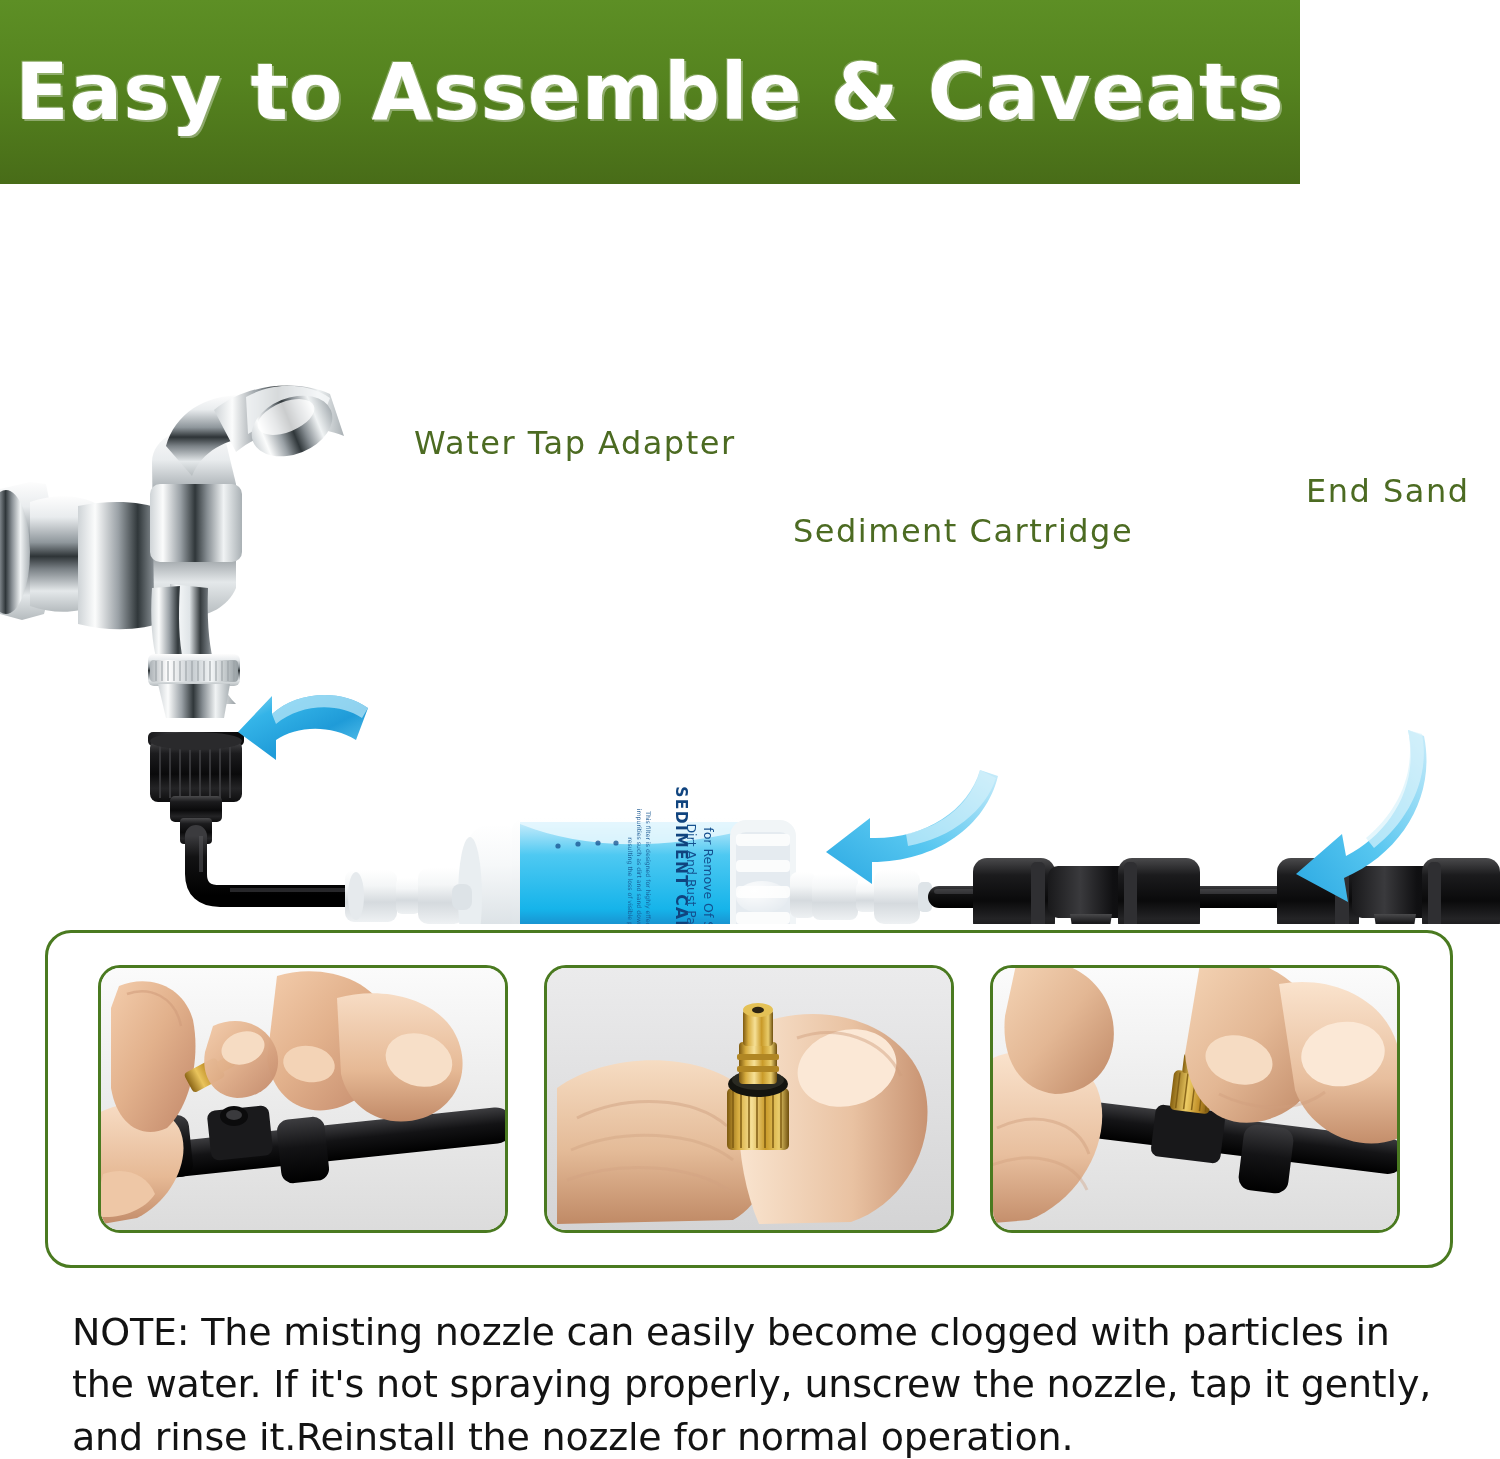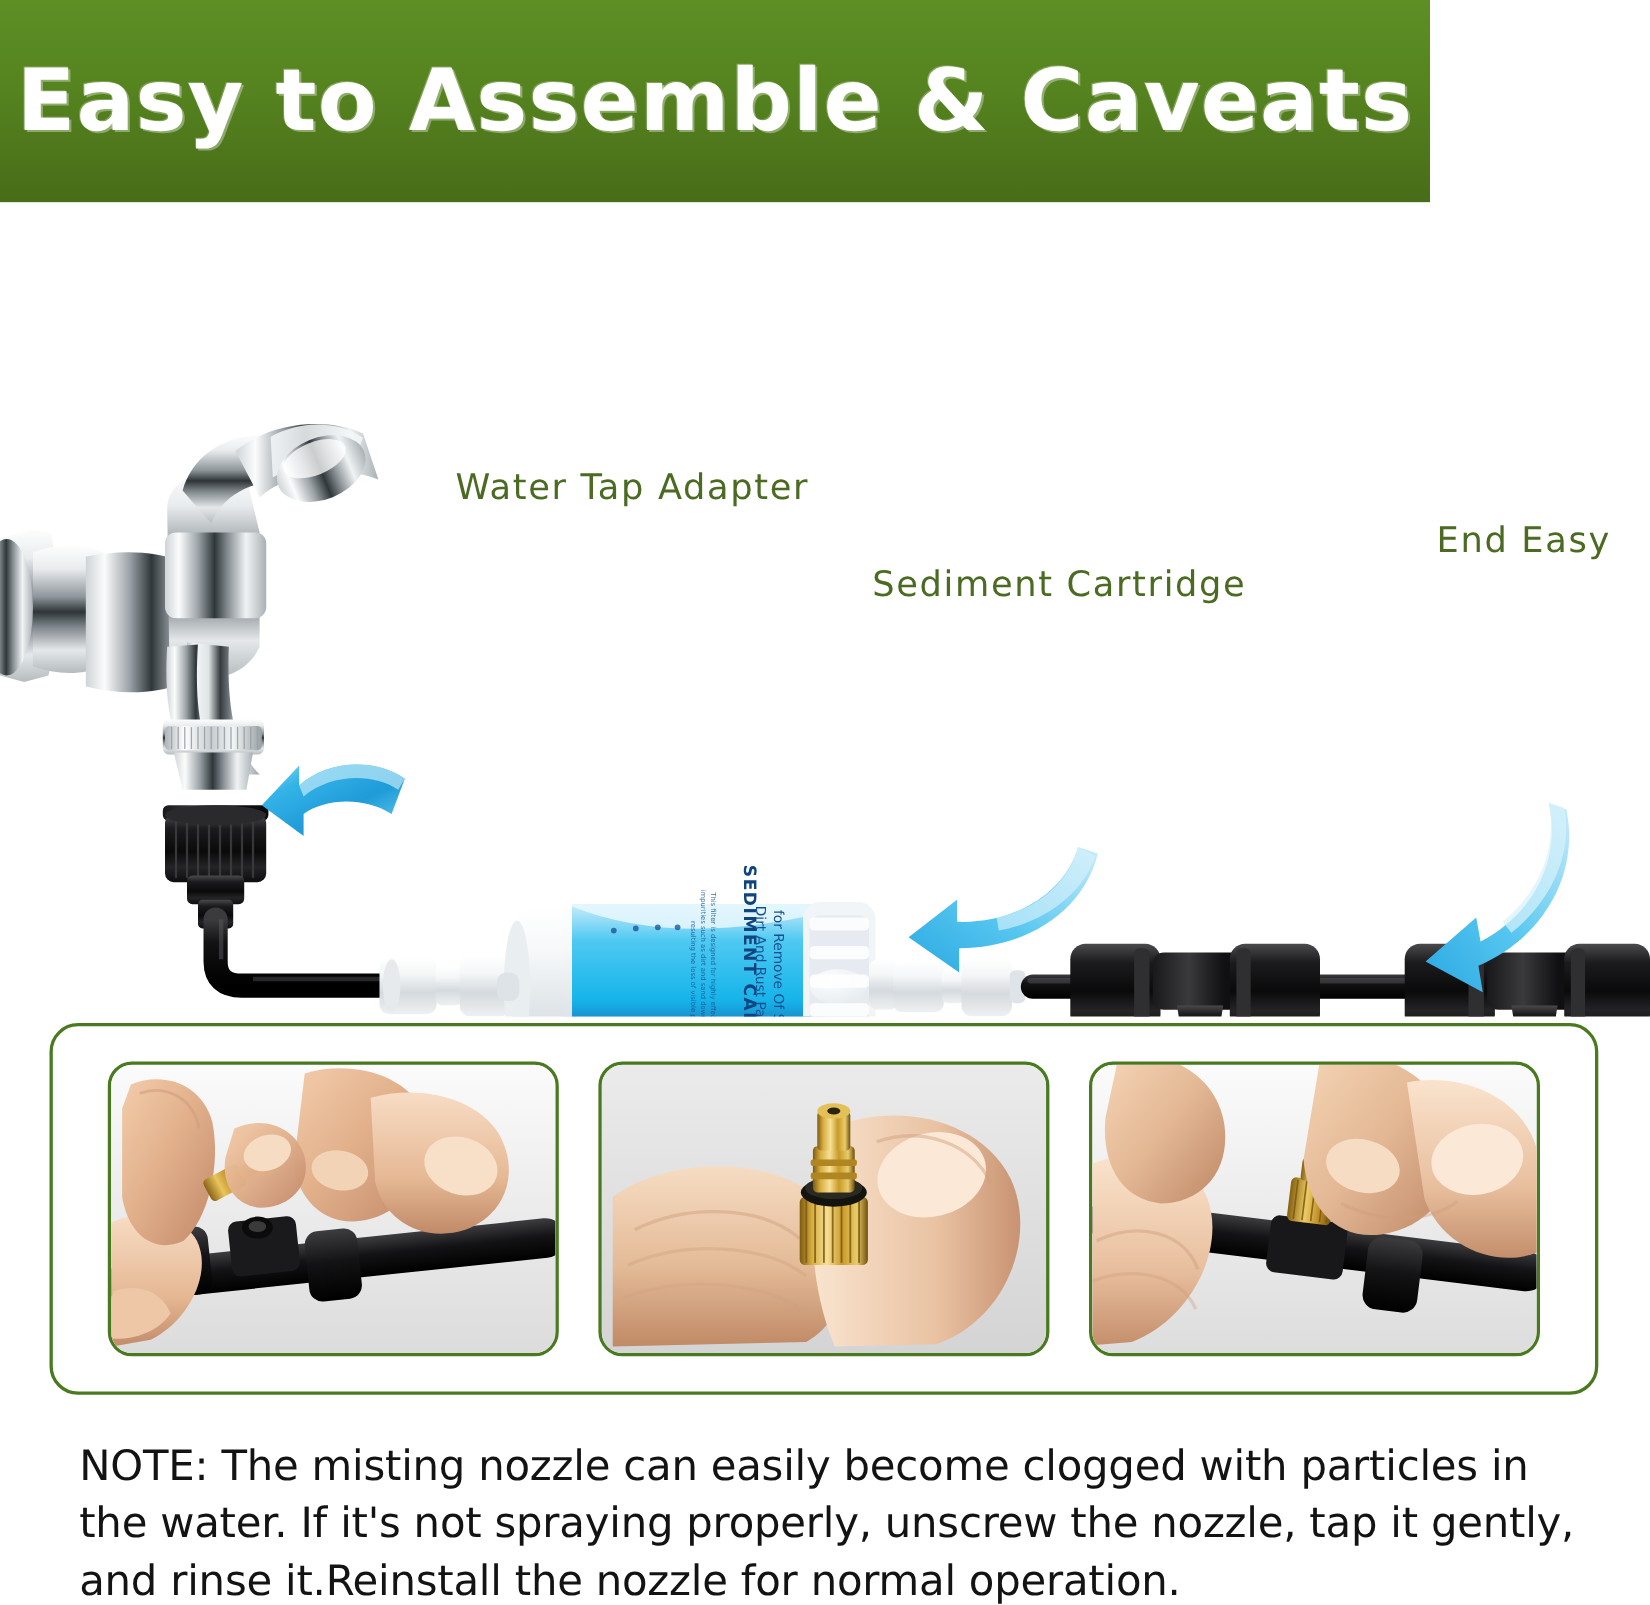--- a/index.html
+++ b/index.html
@@ -436,21 +436,21 @@
     <g>
       <path d="M1408 546 C 1420 600, 1392 648, 1346 672 L1342 650 L1296 690 L1348 718 L1344 694
                C 1404 668, 1436 610, 1424 552 Z" fill="url(#arrBlue2)"></path>
       <path d="M1408 546 C 1416 586, 1400 626, 1366 654 L1374 664 C 1412 634, 1430 590, 1422 550 Z" fill="#d9f2fb" opacity="0.7"></path>
     </g>
   </svg>
 </div>
 
 <div class="callout lbl-tap">Water Tap Adapter</div>
 <div class="callout lbl-sediment">Sediment Cartridge</div>
-<div class="callout lbl-endplug">End Easy</div>
+<div class="callout lbl-endplug">End Sand</div>
 
 <div class="panel-frame">
   <div class="panel-row">
 
     <div class="photo">
       <svg width="404" height="262" viewBox="0 0 404 262" xmlns="http://www.w3.org/2000/svg">
         <defs>
           <linearGradient id="bgA" x1="0" y1="0" x2="0" y2="1">
             <stop offset="0%" stop-color="#fbfbfb"></stop>
               <stop offset="100%" stop-color="#dcdcdc"></stop>

